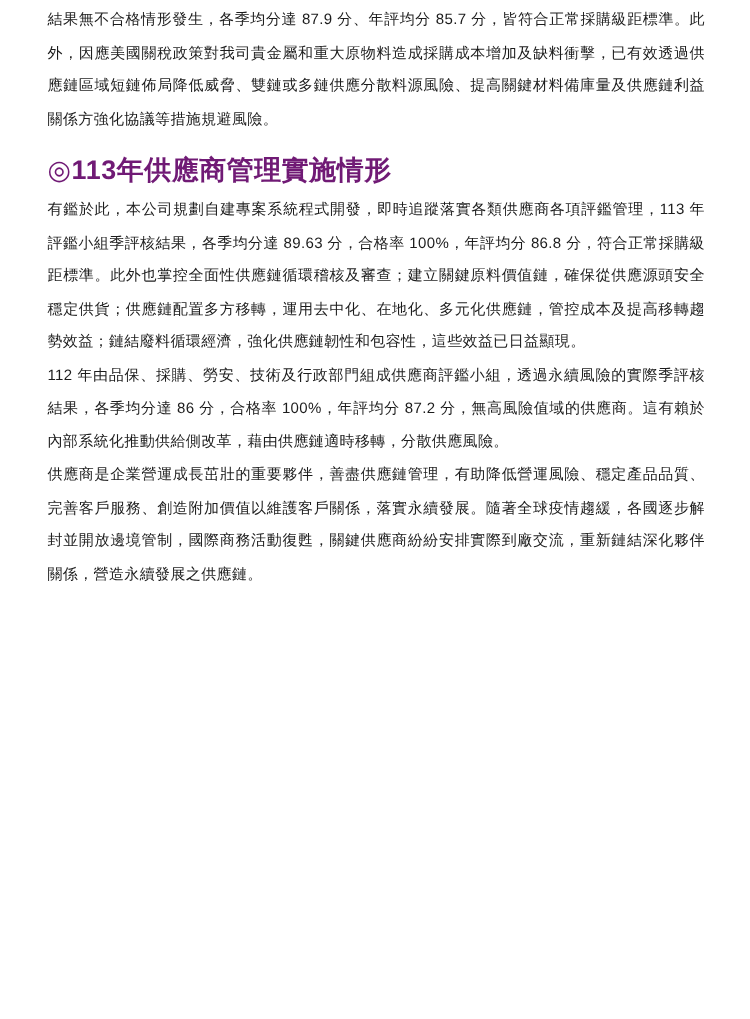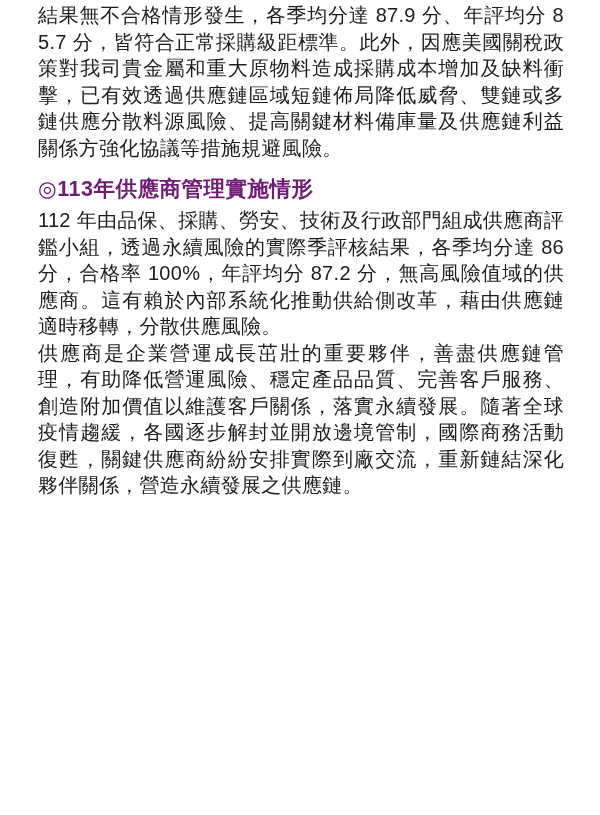--- a/index.html
+++ b/index.html
@@ -13,21 +13,21 @@
     height: 815px;
     box-sizing: border-box;
     background: #ffffff;
     color: #1c1c1c;
     font-family: "Liberation Sans", "DejaVu Sans", sans-serif;
     padding: 2px 36px 0 38px;
     overflow: hidden;
   }
   .body-text {
     margin: 0;
-    font-size: 20px;
+    font-size: 12px;
     line-height: 26.5px;
     text-align: justify;
     letter-spacing: 0.3px;
     word-break: break-all;
   }
   .section-heading {
     margin: 13px 0 3px 0;
     font-size: 21.5px;
     line-height: 30px;
     font-weight: 700;
@@ -38,20 +38,21 @@
 </head>
 <body>
 
 <div class="page">
 
   <p class="body-text">結果無不合格情形發生，各季均分達 87.9 分、年評均分 85.7 分，皆符合正常採購級距標準。此外，因應美國關稅政策對我司貴金屬和重大原物料造成採購成本增加及缺料衝擊，已有效透過供應鏈區域短鏈佈局降低威脅、雙鏈或多鏈供應分散料源風險、提高關鍵材料備庫量及供應鏈利益關係方強化協議等措施規避風險。</p>
 
   <h2 class="section-heading">◎113年供應商管理實施情形</h2>
 
 
+  <p class="body-text">有鑑於此，本公司規劃自建專案系統程式開發，即時追蹤落實各類供應商各項評鑑管理，113 年評鑑小組季評核結果，各季均分達 89.63 分，合格率 100%，年評均分 86.8 分，符合正常採購級距標準。此外也掌控全面性供應鏈循環稽核及審查；建立關鍵原料價值鏈，確保從供應源頭安全穩定供貨；供應鏈配置多方移轉，運用去中化、在地化、多元化供應鏈，管控成本及提高移轉趨勢效益；鏈結廢料循環經濟，強化供應鏈韌性和包容性，這些效益已日益顯現。</p>
 
 
 
   <p class="body-text">112 年由品保、採購、勞安、技術及行政部門組成供應商評鑑小組，透過永續風險的實際季評核結果，各季均分達 86 分，合格率 100%，年評均分 87.2 分，無高風險值域的供應商。這有賴於內部系統化推動供給側改革，藉由供應鏈適時移轉，分散供應風險。</p>
 
   <p class="body-text">供應商是企業營運成長茁壯的重要夥伴，善盡供應鏈管理，有助降低營運風險、穩定產品品質、完善客戶服務、創造附加價值以維護客戶關係，落實永續發展。隨著全球疫情趨緩，各國逐步解封並開放邊境管制，國際商務活動復甦，關鍵供應商紛紛安排實際到廠交流，重新鏈結深化夥伴關係，營造永續發展之供應鏈。</p>
 
 </div>
 
 </body></html>

